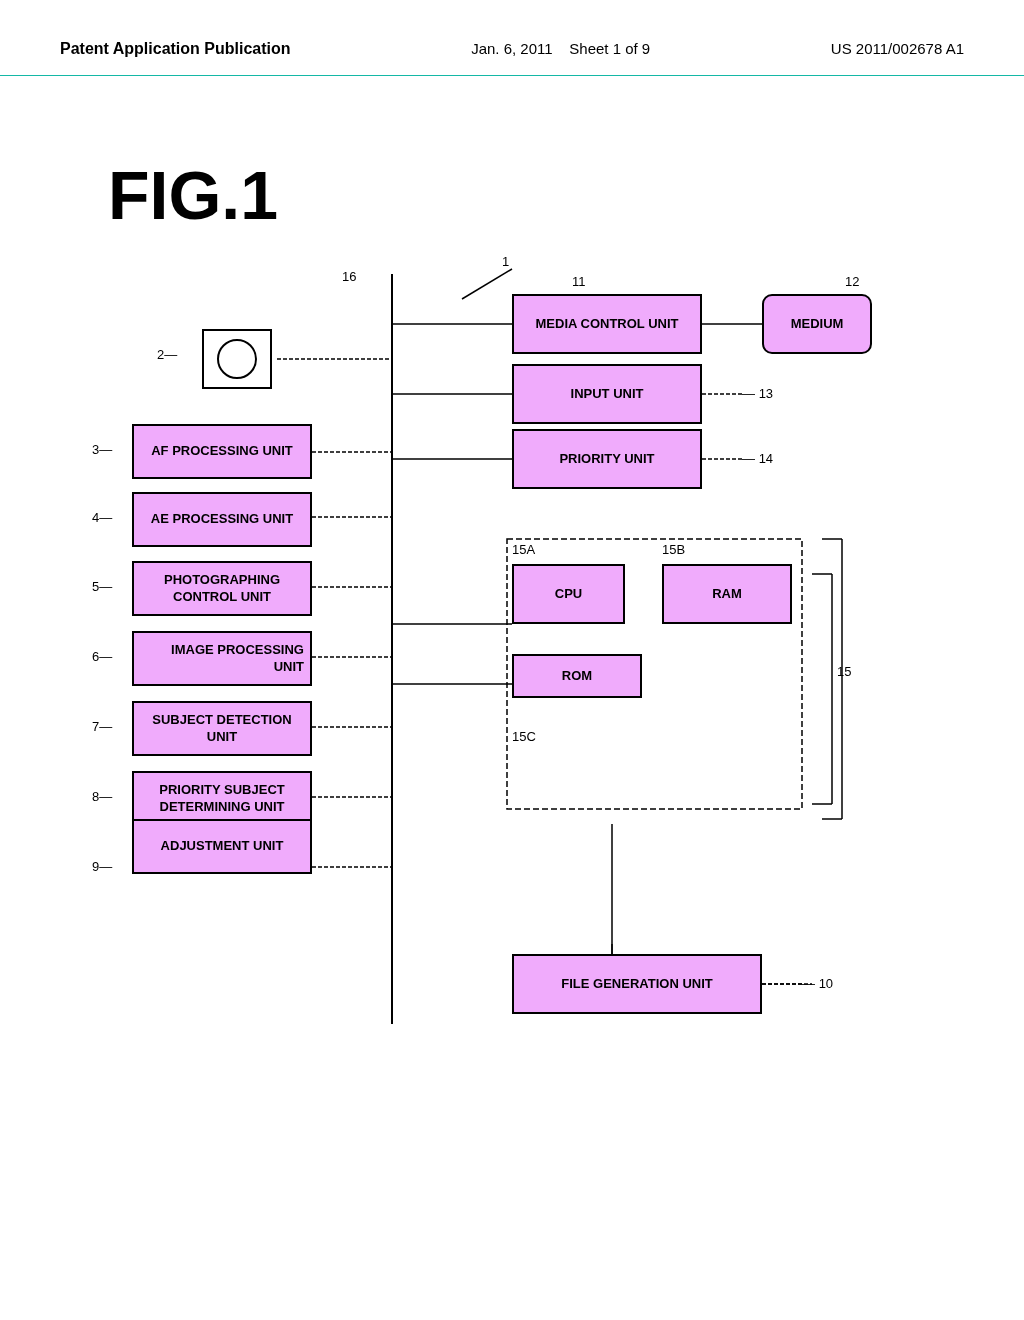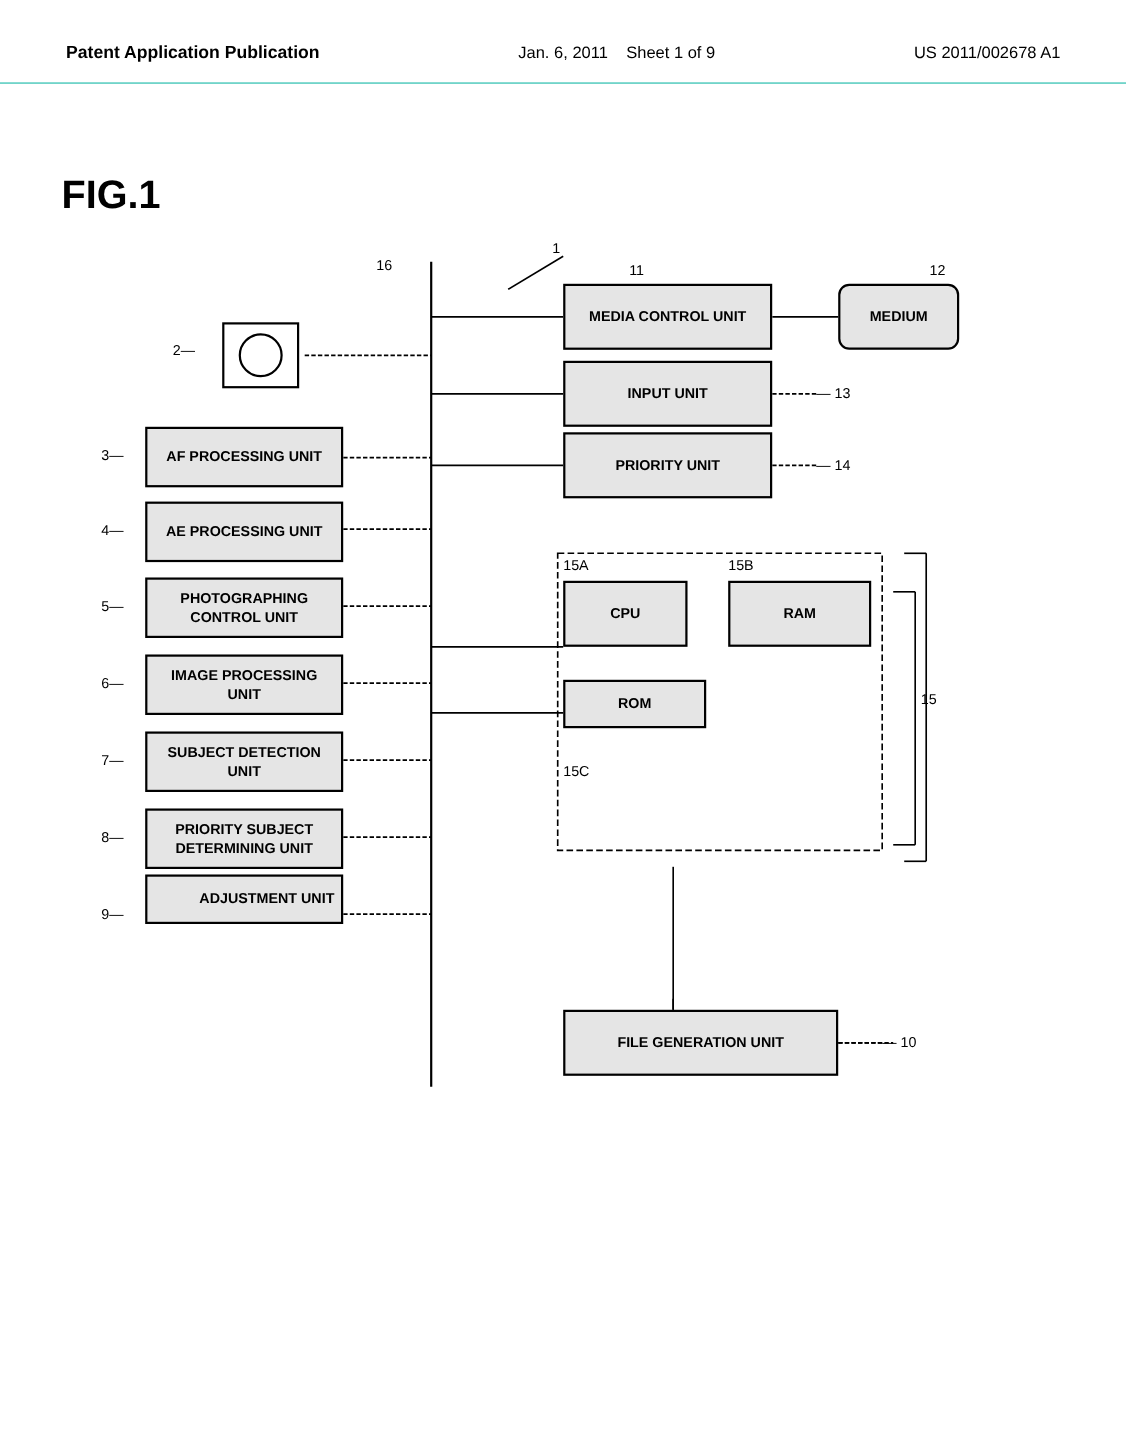--- a/index.html
+++ b/index.html
@@ -20,40 +20,40 @@
       font-size: 15px;
       border-bottom: 1px solid #14b8a6;
       margin-bottom: 26px;
     }
     .header-left { font-weight: bold; font-size: 16px; }
     .header-mid { font-size: 15px; }
     .header-right { font-size: 15px; }
 
     
     .fig-title {
-      font-size: 36px;
+      font-size: 68px;
       font-weight: bold;
-      margin-left: 56px;
+      margin-left: 108px;
       margin-top: 80px;
       margin-bottom: 30px;
     }
 
     
     .diagram {
       position: relative;
       width: 860px;
       margin: 0 auto;
       height: 800px;
     }
 
     
     .box {
       position: absolute;
       border: 2px solid #000;
-      background: #e5e5e5;
+      background: #f0abfc;
       display: flex;
       align-items: center;
       justify-content: center;
       text-align: center;
       font-size: 13px;
       font-weight: bold;
       line-height: 1.3;
       padding: 4px 6px;
     }
 
@@ -222,21 +222,21 @@
 
   <div class="box" style="top:297px; left:50px; width:180px; height:55px;align-items:center;">
     <span>PHOTOGRAPHING
 CONTROL UNIT</span>
   </div>
 
   <div class="lbl" style="top:315px; left:10px;">
     <span>5</span>—
   </div>
 
-  <div class="box" style="top:367px; left:50px; width:180px; height:55px;">
+  <div class="box" style="top:367px; left:50px; width:180px; height:55px;text-align:right;">
     <span>IMAGE PROCESSING
 UNIT</span>
   </div>
 
   <div class="lbl" style="top:385px; left:10px;">
     <span>6</span>—
   </div>
 
   <div class="box" style="top:437px; left:50px; width:180px; height:55px;">
     <span>SUBJECT DETECTION
@@ -249,21 +249,21 @@
 
   <div class="box" style="top:507px; left:50px; width:180px; height:55px;">
     <span>PRIORITY SUBJECT
 DETERMINING UNIT</span>
   </div>
 
   <div class="lbl" style="top:525px; left:10px;">
     <span>8</span>—
   </div>
 
-  <div class="box" style="top:567px; left:50px; width:180px; height:45px;justify-content:flex-end;">
+  <div class="box" style="top:555px; left:50px; width:180px; height:55px;">
     <span>ADJUSTMENT UNIT</span>
   </div>
 
   <div class="lbl" style="top:595px; left:10px;">
     <span>9</span>—
   </div>
 
   <svg style="position:absolute; top:270px; left:420px; width:320px; height:290px;">
     <rect x="5" y="5" width="295" height="270" fill="none" stroke="#000" stroke-width="1.5" stroke-dasharray="6,3"></rect>
   </svg>

